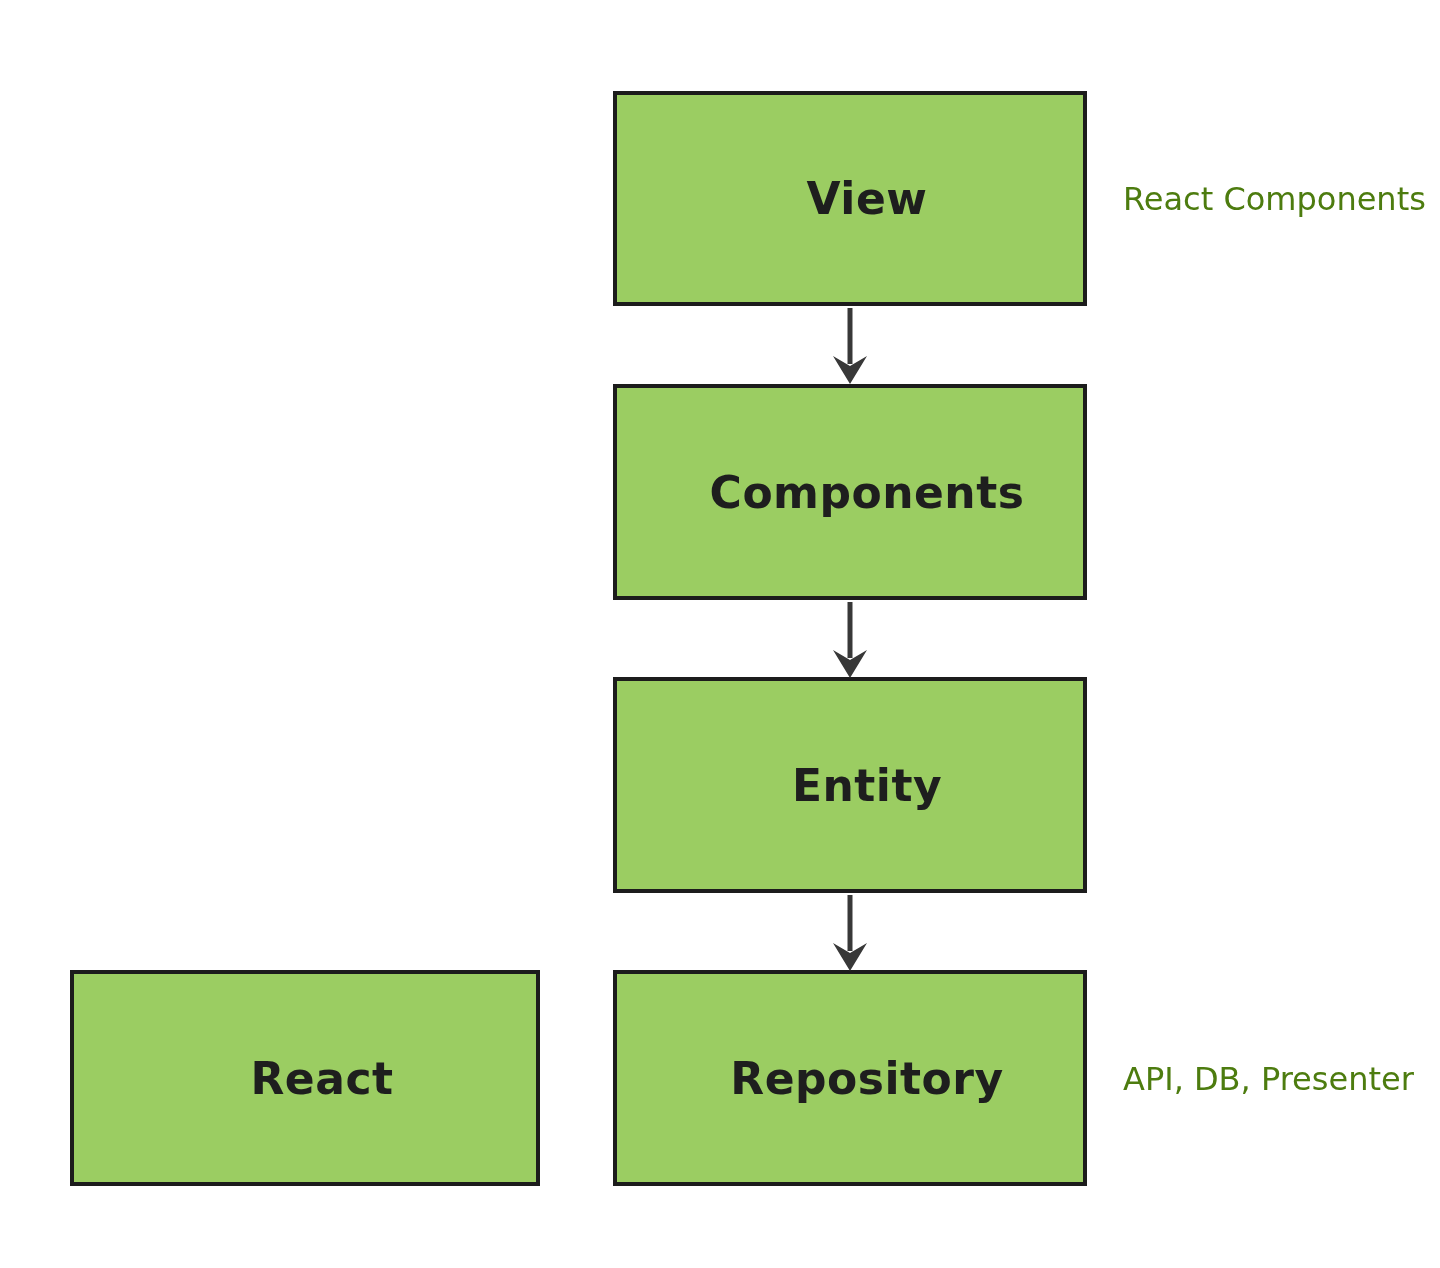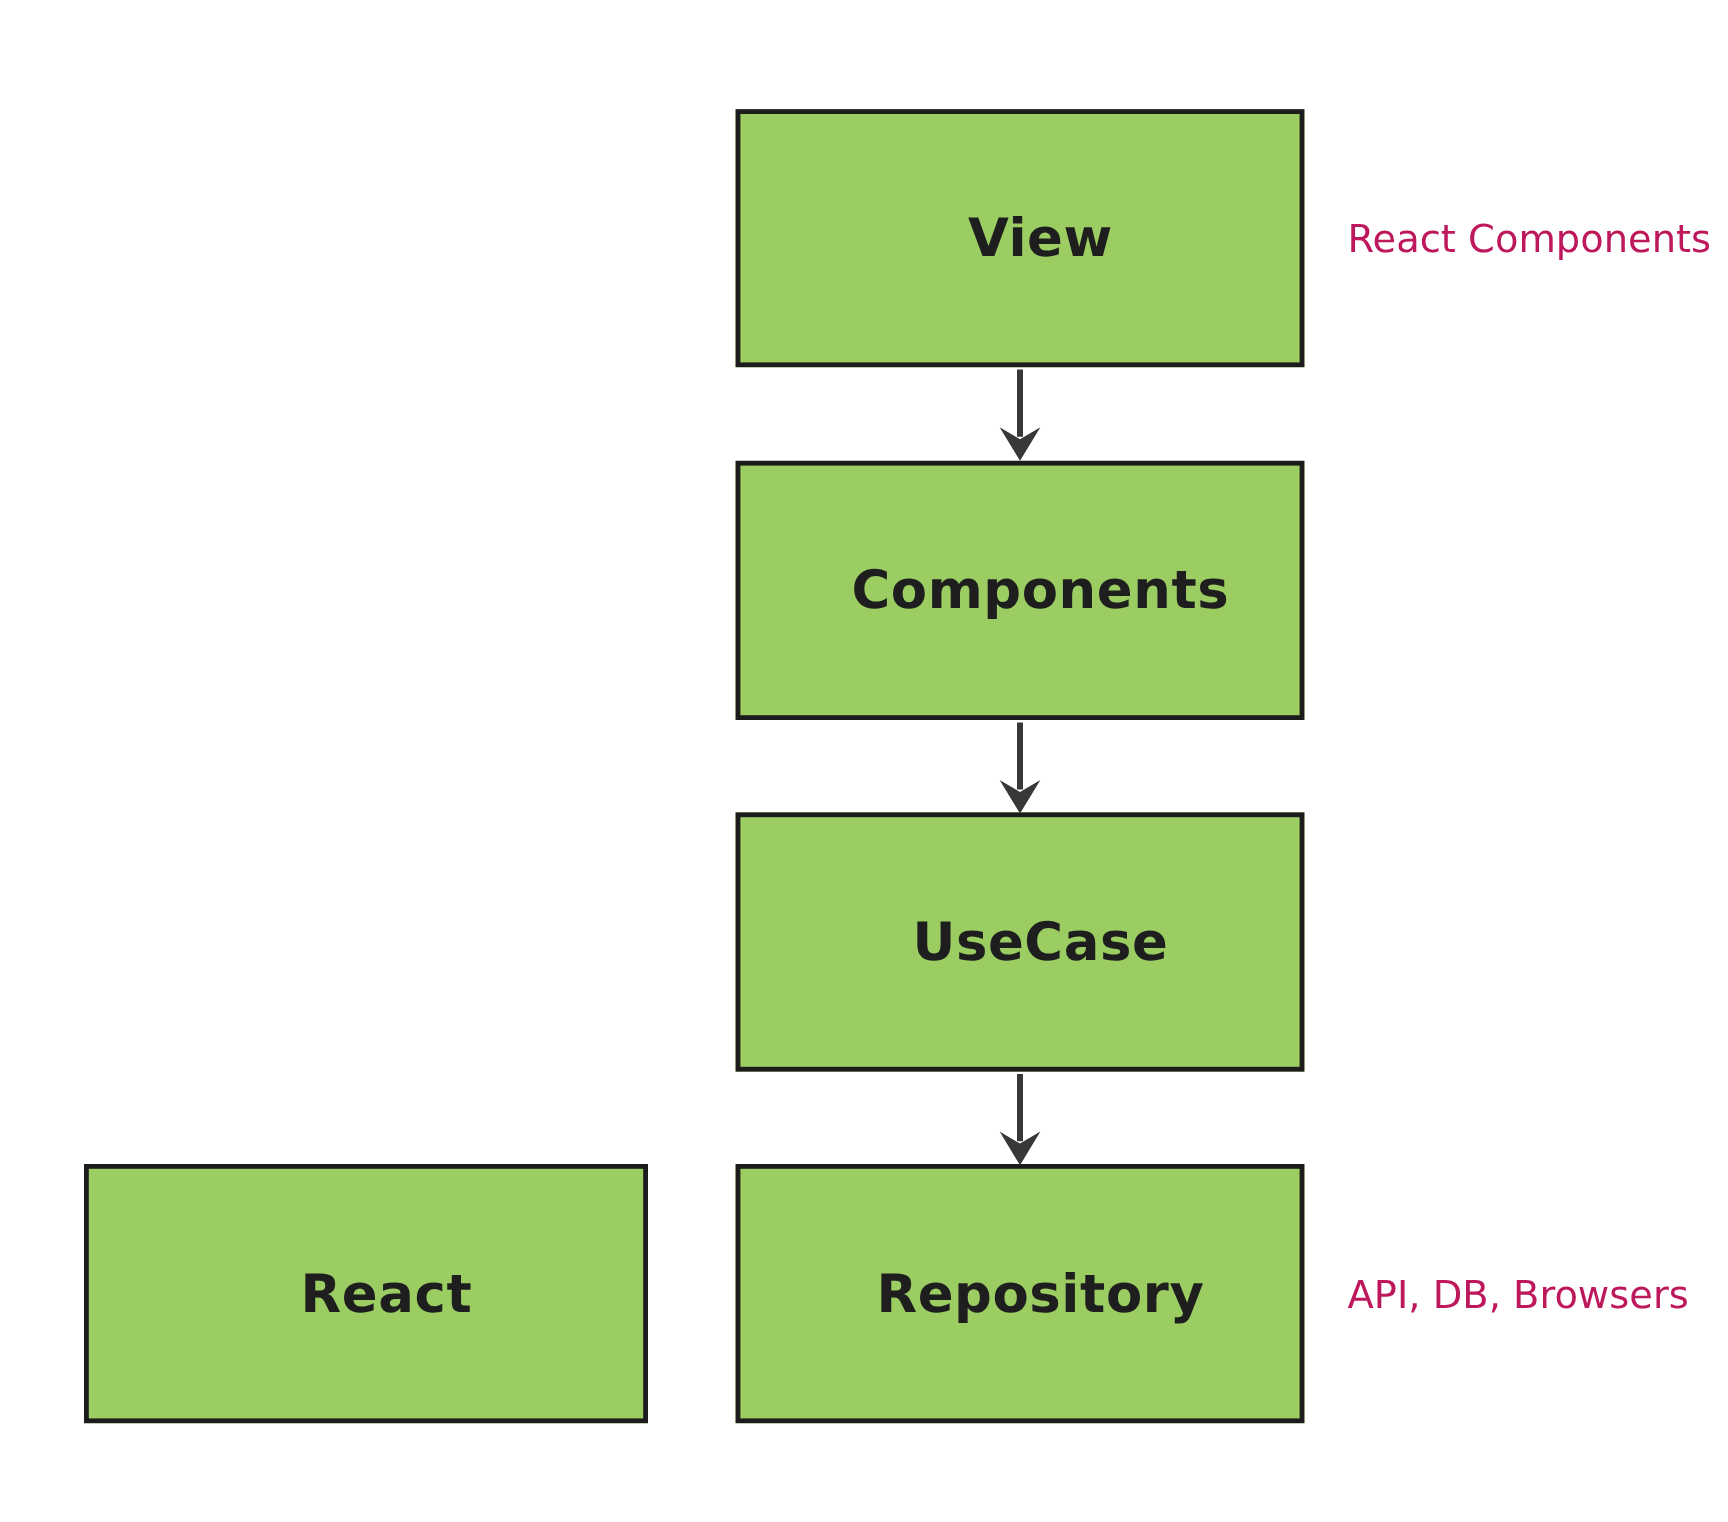--- a/index.html
+++ b/index.html
@@ -31,21 +31,21 @@
   }
   .node-view       { left: 613px; top:  91px; width: 474px; height: 215px; }
   .node-presenter  { left: 613px; top: 384px; width: 474px; height: 216px; }
   .node-usecase    { left: 613px; top: 677px; width: 474px; height: 216px; }
   .node-repository { left: 613px; top: 970px; width: 474px; height: 216px; }
   .node-entity     { left:  70px; top: 970px; width: 470px; height: 216px; }
 
   .annotation {
     position: absolute;
     font-size: 32px;
-    color: #be185d;
+    color: #4d7c0f;
     white-space: nowrap;
     line-height: 1.2;
   }
   .annotation-view       { left: 1123px; top: 180px; }
   .annotation-repository { left: 1123px; top: 1060px; }
 
   .arrow {
     position: absolute;
     left: 828px;
     width: 44px;
@@ -63,34 +63,34 @@
 
   <div class="node node-view">
     <span>View</span>
   </div>
 
   <div class="node node-presenter">
     <span>Components</span>
   </div>
 
   <div class="node node-usecase">
-    <span>UseCase</span>
+    <span>Entity</span>
   </div>
 
   <div class="node node-repository">
     <span>Repository</span>
   </div>
 
   <div class="node node-entity">
     <span>React</span>
   </div>
 
   <div class="annotation annotation-view">React Components</div>
 
-  <div class="annotation annotation-repository">API, DB, Browsers</div>
+  <div class="annotation annotation-repository">API, DB, Presenter</div>
 
   <div class="arrow arrow-1">
     <svg viewBox="0 0 44 79" xmlns="http://www.w3.org/2000/svg">
       <line x1="22" y1="2" x2="22" y2="58" stroke="#383838" stroke-width="5"></line>
       <path d="M 22 78 L 5 50 L 22 60 L 39 50 Z" fill="#383838"></path>
     </svg>
   </div>
 
   <div class="arrow arrow-2">
     <svg viewBox="0 0 44 79" xmlns="http://www.w3.org/2000/svg">

